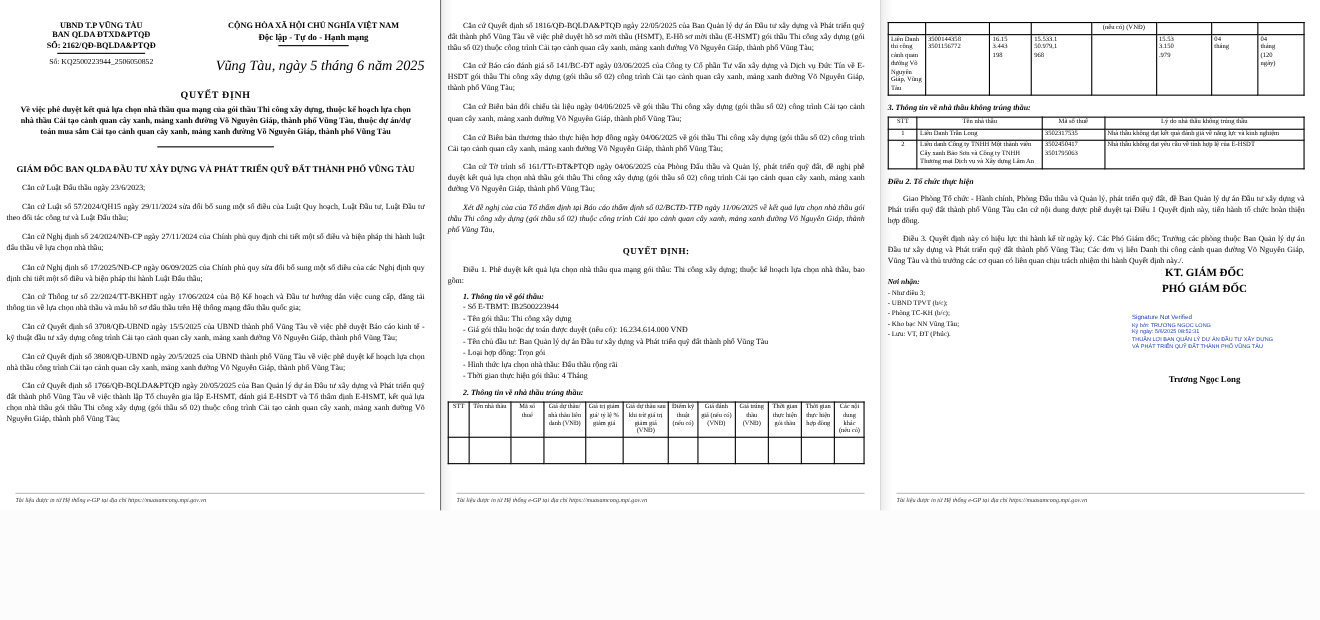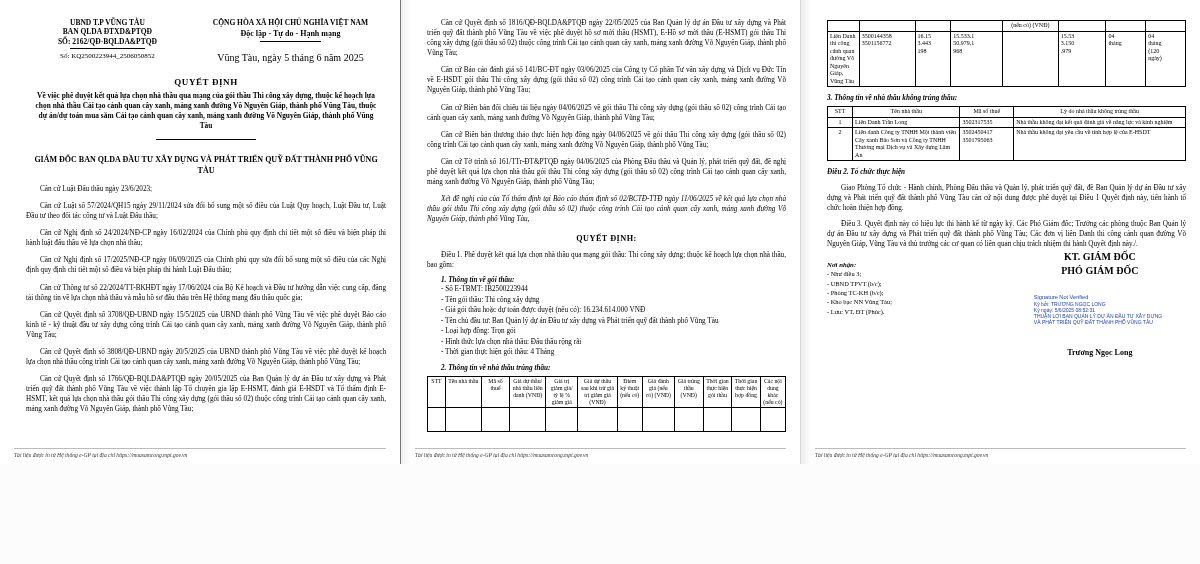--- a/index.html
+++ b/index.html
@@ -15,21 +15,21 @@
   }
   .page {
     position: relative;
     width: 1200px; height: 564px;
     display: flex;
     background: #fcfcfc;
   }
   .col {
     position: relative;
     height: 464px;
-    padding: 18px 14px 0 26px;
+    padding: 18px 14px 0 6px;
     background: #fff;
   }
   .col1 { width: 400px; }
   .col2 { width: 400px; border-left: 1px solid #737373; }
   .col3 { width: 400px; border-left: 1px solid #d8d8d8; }
   .footer-note {
     position: absolute;
     bottom: 6px; left: 14px; right: 14px;
     font-size: 5.6px;
     font-style: italic;
@@ -61,22 +61,23 @@
     margin: 2px auto 0 auto;
   }
   .ul-line-sm {
     width: 32%;
     height: 1px;
     background: #000;
     margin: 2px auto 0 auto;
   }
   .date-line {
     margin-top: 10px;
-    text-align: center;
-    font-size: 10px;
+    text-align: right;
+    font-size: 13px;
+    font-style: italic;
   }
   .qd-title {
     margin-top: 12px;
     text-align: center;
     font-weight: bold;
     font-size: 9px;
     letter-spacing: 0.6px;
   }
   .qd-sub {
     margin-top: 4px;
@@ -234,21 +235,21 @@
     </div>
 
     <div class="qd-title">QUYẾT ĐỊNH</div>
     <div class="qd-sub">Về việc phê duyệt kết quả lựa chọn nhà thầu qua mạng của gói thầu Thi công xây dựng, thuộc kế hoạch lựa chọn nhà thầu Cải tạo cảnh quan cây xanh, mảng xanh đường Võ Nguyên Giáp, thành phố Vũng Tàu, thuộc dự án/dự toán mua sắm Cải tạo cảnh quan cây xanh, mảng xanh đường Võ Nguyên Giáp, thành phố Vũng Tàu</div>
     <div class="spacer-line"></div>
 
     <div class="gd-title">GIÁM ĐỐC BAN QLDA ĐẦU TƯ XÂY DỰNG VÀ PHÁT TRIỂN QUỸ ĐẤT THÀNH PHỐ VŨNG TÀU</div>
 
     <div class="para">Căn cứ Luật Đấu thầu ngày 23/6/2023;</div>
     <div class="para">Căn cứ Luật số 57/2024/QH15 ngày 29/11/2024 sửa đổi bổ sung một số điều của Luật Quy hoạch, Luật Đầu tư, Luật Đầu tư theo đối tác công tư và Luật Đấu thầu;</div>
-    <div class="para">Căn cứ Nghị định số 24/2024/NĐ-CP ngày 16/02/2024 của Chính phủ quy định chi tiết một số điều và biện pháp thi hành luật đấu thầu về lựa chọn nhà thầu;</div>
+    <div class="para">Căn cứ Nghị định số 24/2024/NĐ-CP ngày 27/11/2024 của Chính phủ quy định chi tiết một số điều và biện pháp thi hành luật đấu thầu về lựa chọn nhà thầu;</div>
     <div class="para">Căn cứ Nghị định số 17/2025/NĐ-CP ngày 06/09/2025 của Chính phủ quy sửa đổi bổ sung một số điều của các Nghị định quy định chi tiết một số điều và biện pháp thi hành Luật Đấu thầu;</div>
     <div class="para">Căn cứ Thông tư số 22/2024/TT-BKHĐT ngày 17/06/2024 của Bộ Kế hoạch và Đầu tư hướng dẫn việc cung cấp, đăng tải thông tin về lựa chọn nhà thầu và mẫu hồ sơ đấu thầu trên Hệ thống mạng đấu thầu quốc gia;</div>
     <div class="para">Căn cứ Quyết định số 3708/QĐ-UBND ngày 15/5/2025 của UBND thành phố Vũng Tàu về việc phê duyệt Báo cáo kinh tế - kỹ thuật đầu tư xây dựng công trình Cải tạo cảnh quan cây xanh, mảng xanh đường Võ Nguyên Giáp, thành phố Vũng Tàu;</div>
     <div class="para">Căn cứ Quyết định số 3808/QĐ-UBND ngày 20/5/2025 của UBND thành phố Vũng Tàu về việc phê duyệt kế hoạch lựa chọn nhà thầu công trình Cải tạo cảnh quan cây xanh, mảng xanh đường Võ Nguyên Giáp, thành phố Vũng Tàu;</div>
     <div class="para">Căn cứ Quyết định số 1766/QĐ-BQLDA&amp;PTQĐ ngày 20/05/2025 của Ban Quản lý dự án Đầu tư xây dựng và Phát triển quỹ đất thành phố Vũng Tàu về việc thành lập Tổ chuyên gia lập E-HSMT, đánh giá E-HSDT và Tổ thẩm định E-HSMT, kết quả lựa chọn nhà thầu gói thầu Thi công xây dựng (gói thầu số 02) thuộc công trình Cải tạo cảnh quan cây xanh, mảng xanh đường Võ Nguyên Giáp, thành phố Vũng Tàu;</div>
 
     <div class="footer-note">Tài liệu được in từ Hệ thống e-GP tại địa chỉ https://muasamcong.mpi.gov.vn</div>
   </div>
 
   <div class="col col2">

